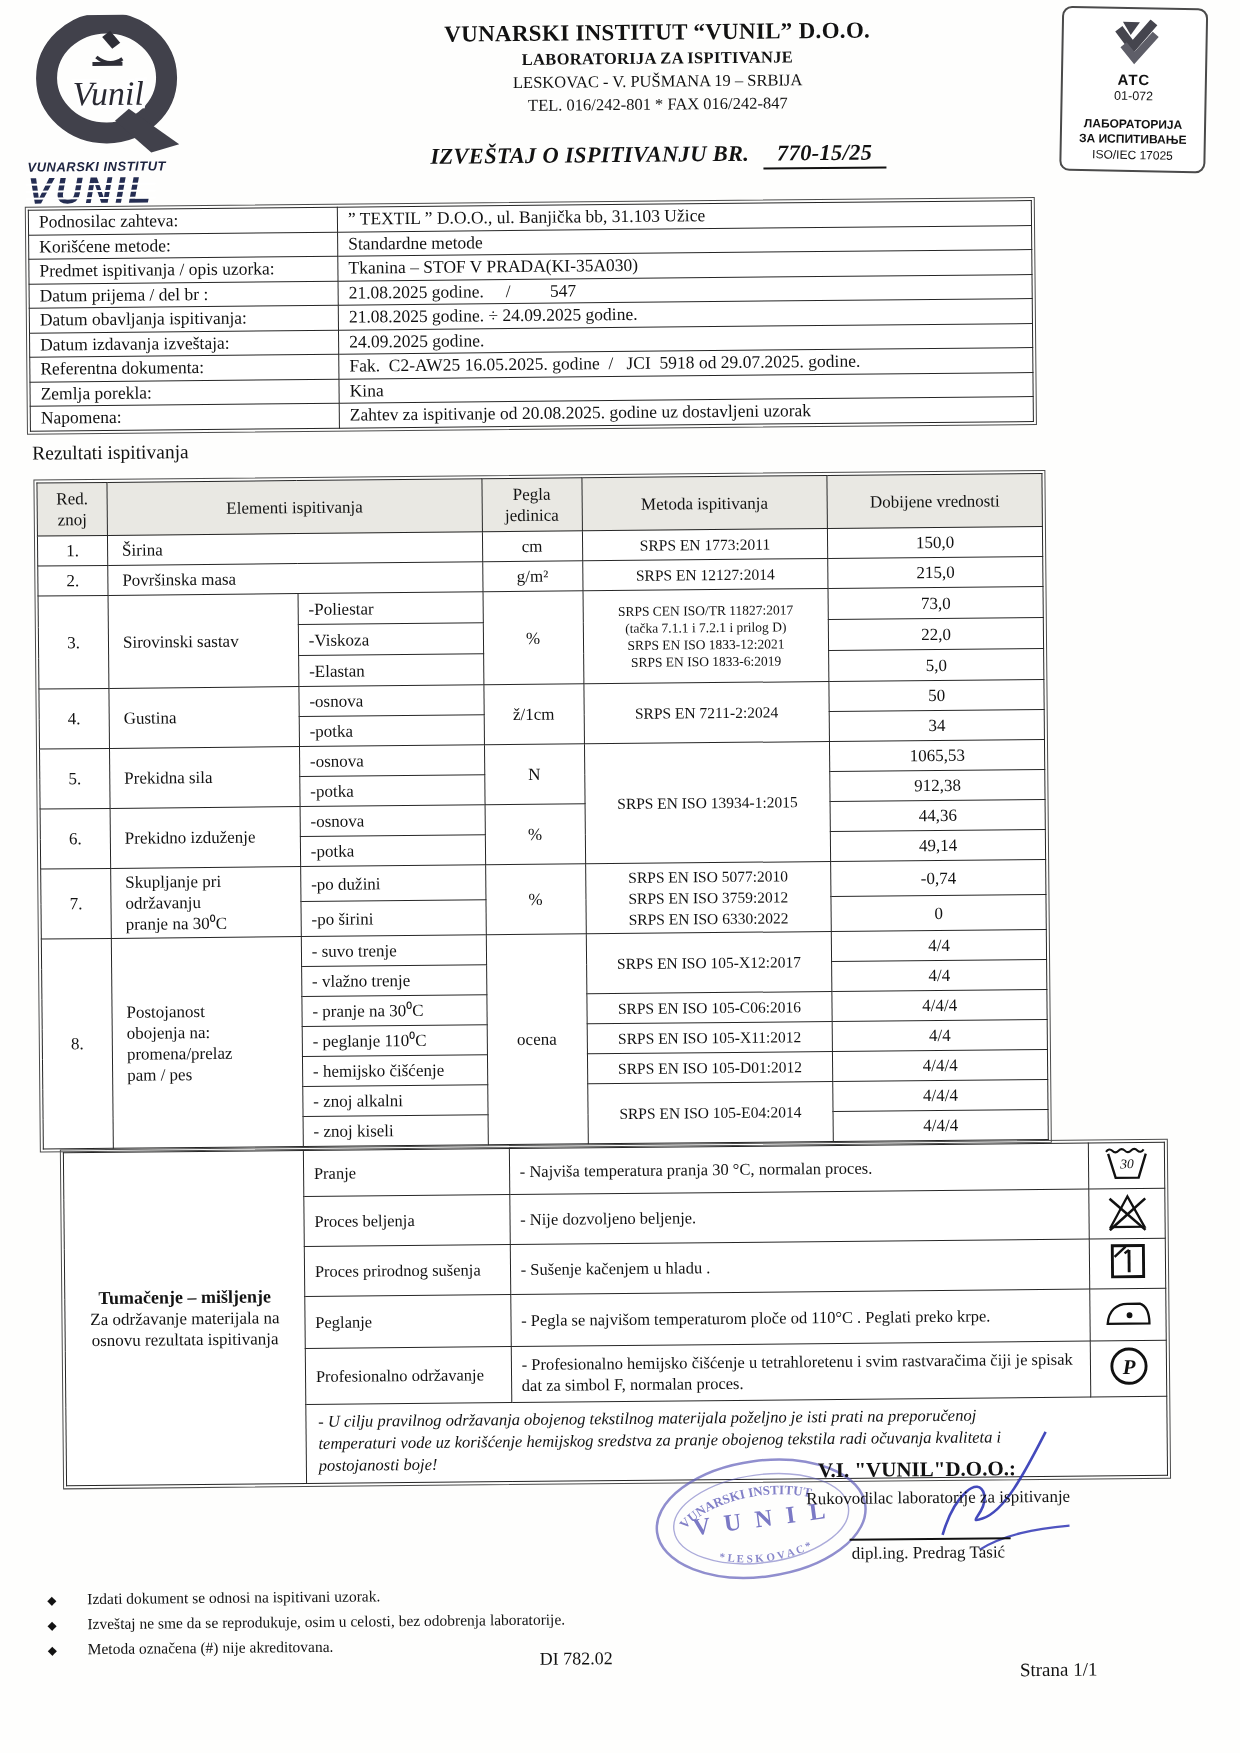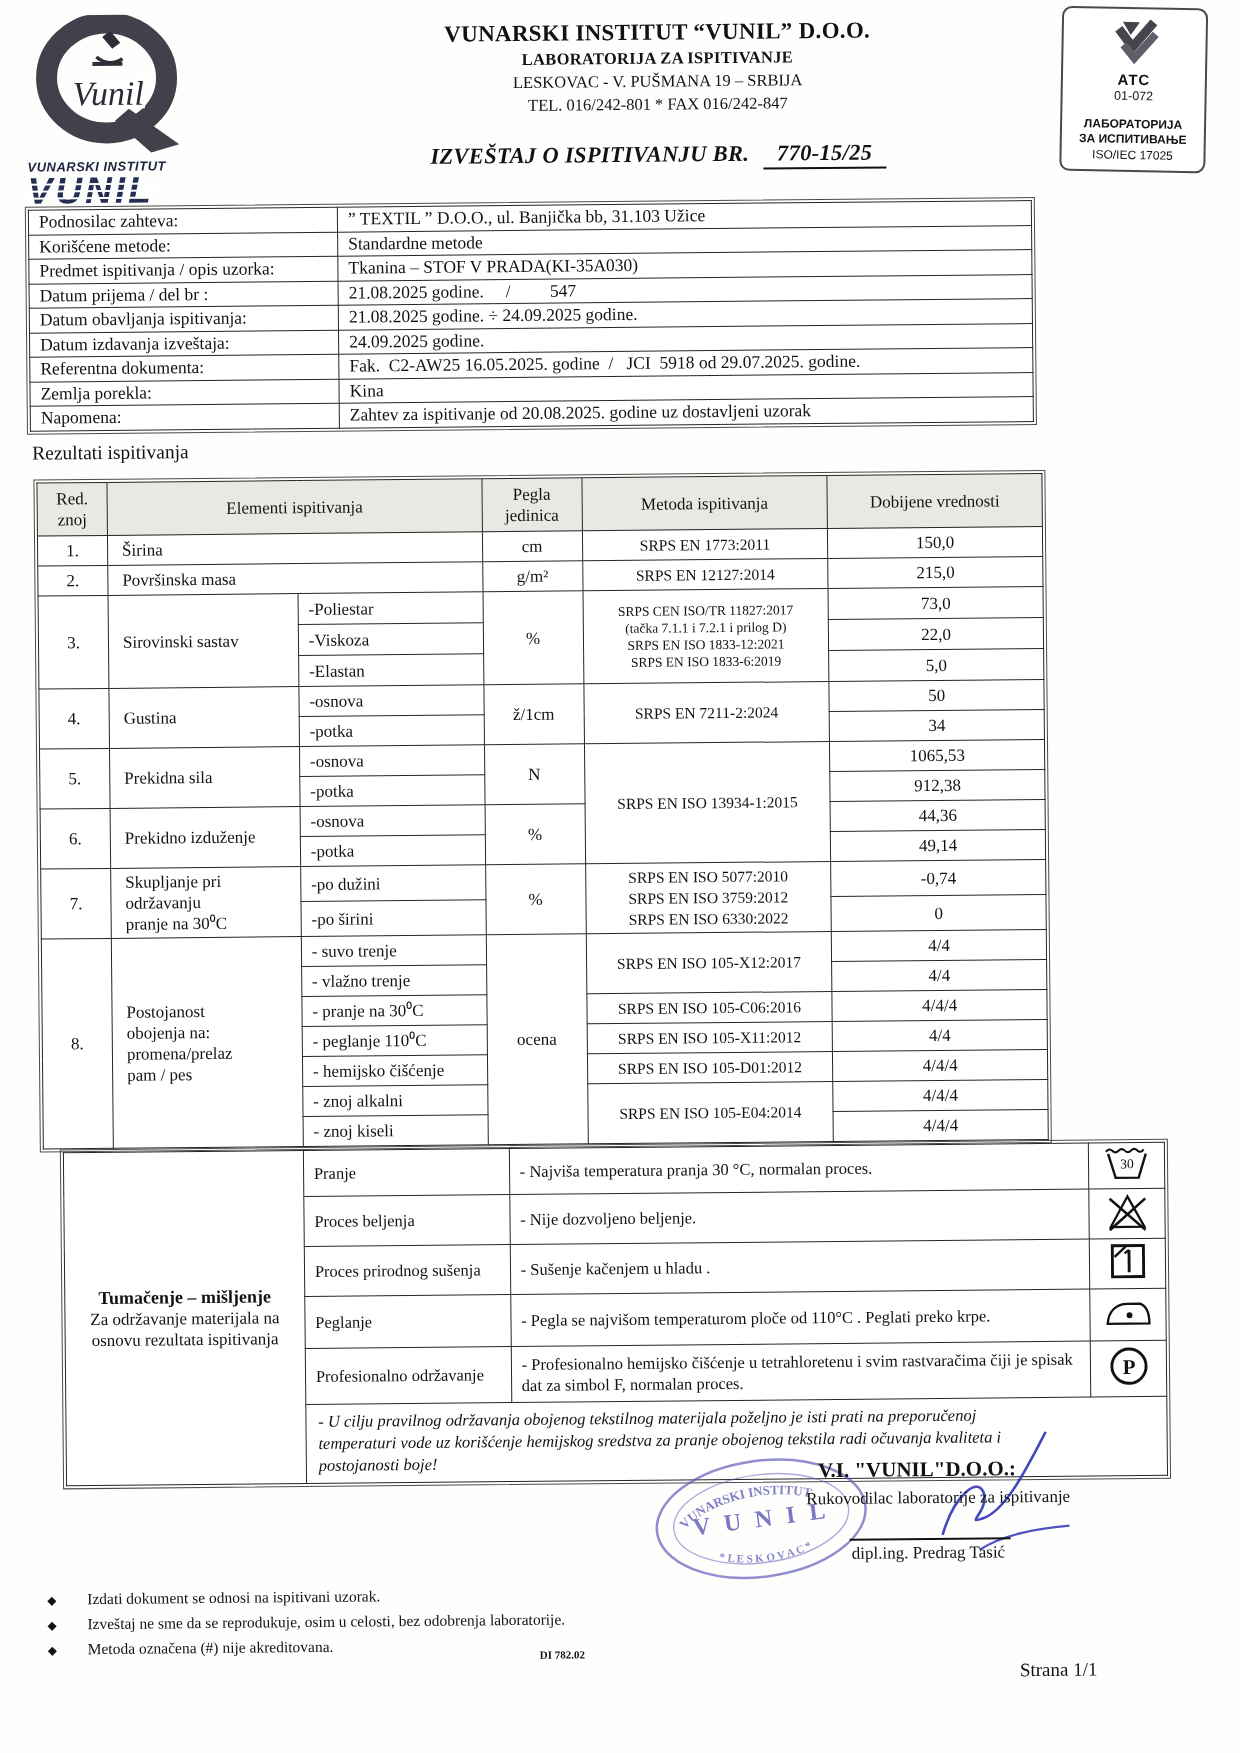--- a/index.html
+++ b/index.html
@@ -53,35 +53,35 @@
   .results td.val{text-align:center;}
 
   
   .care{position:absolute;left:60px;top:1147px;width:1102px;font-size:16.5px;
       outline:1.6px solid #4c4c4c;outline-offset:2px;background:#fff;}
   .care td{border:1.9px solid #262626;padding:4px 10px;vertical-align:middle;line-height:21px;}
   .care td.interp{text-align:center;}
   .care .interp-title{font-weight:bold;font-size:18px;}
   .care .interp-text{font-size:17px;white-space:pre-line;}
   .care td.proc{height:34px;}
-  .care td.sym{text-align:center;padding:2px;}
+  .care td.sym{text-align:center;padding:2px;font-style:italic;}
   .care td.note{font-style:italic;font-size:16.5px;white-space:pre-line;padding:6px 12px;line-height:22px;}
   .r-pranje{height:36px;} .r-beljenje{height:46px;} .r-susenje{height:44px;}
   .r-peglanje{height:52px;} .r-prof{height:56px;}
 
   
   .sig-company{position:absolute;left:812px;top:1460px;font-size:21px;font-weight:bold;}
   .sig-role{position:absolute;left:800px;top:1491px;font-size:17px;}
   .sig-name{position:absolute;left:843px;top:1541px;font-size:17px;border-top:2px solid #111;padding:3px 6px 0 2px;}
   .stamp-wrap{position:absolute;left:640px;top:1450px;opacity:.85;transform:rotate(-7deg);}
   .sig-strokes{position:absolute;left:918px;top:1418px;}
   .footer-notes{position:absolute;left:40px;top:1585px;font-size:15.5px;}
   .fnote{display:flex;align-items:baseline;margin-bottom:7px;}
   .fnote .dia{width:14px;margin-right:26px;font-size:12px;}
-  .doc-id{position:absolute;left:532px;top:1648px;font-size:11px;font-weight:bold;}
+  .doc-id{position:absolute;left:532px;top:1648px;font-size:18px;font-weight:normal;}
   .page-no{position:absolute;left:1012px;top:1663px;font-size:19px;}
   svg text{font-family:"Liberation Serif",serif;}
 </style>
 </head>
 <body>
 
 <div class="page">
  <div class="skew">
 
   <div class="header">

